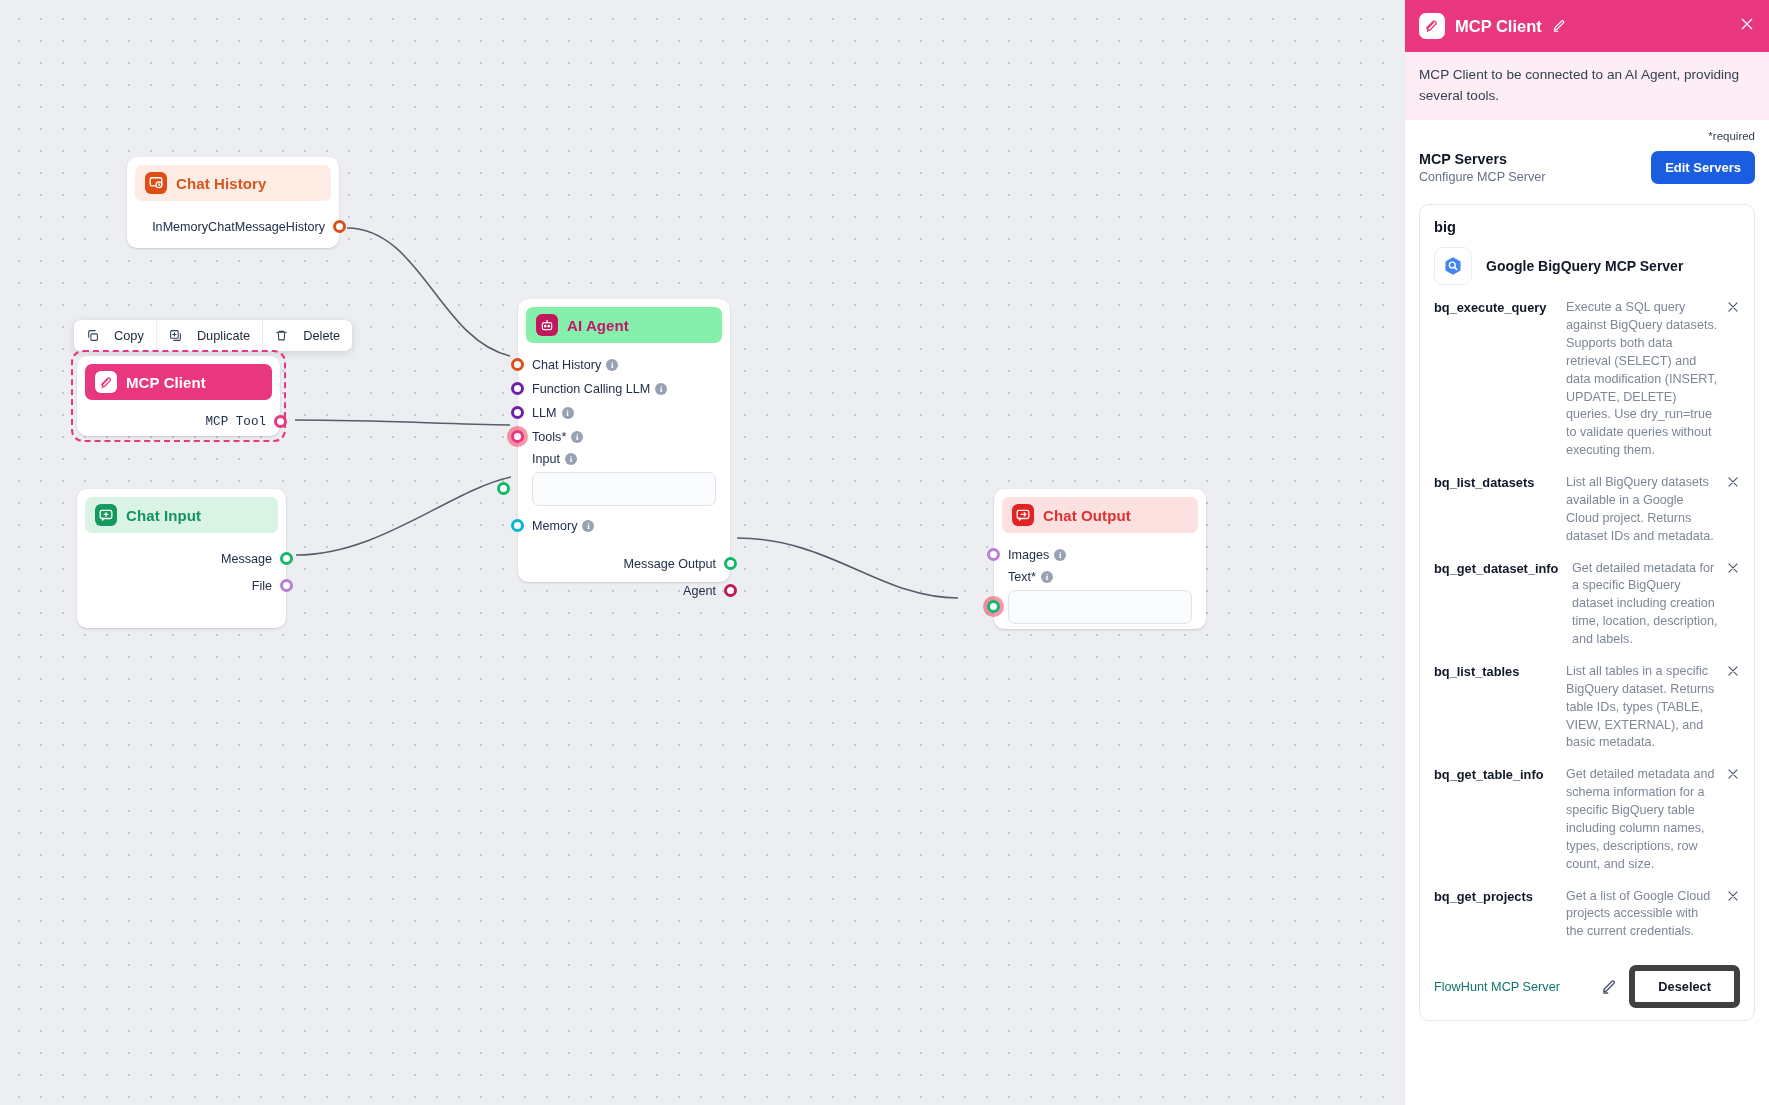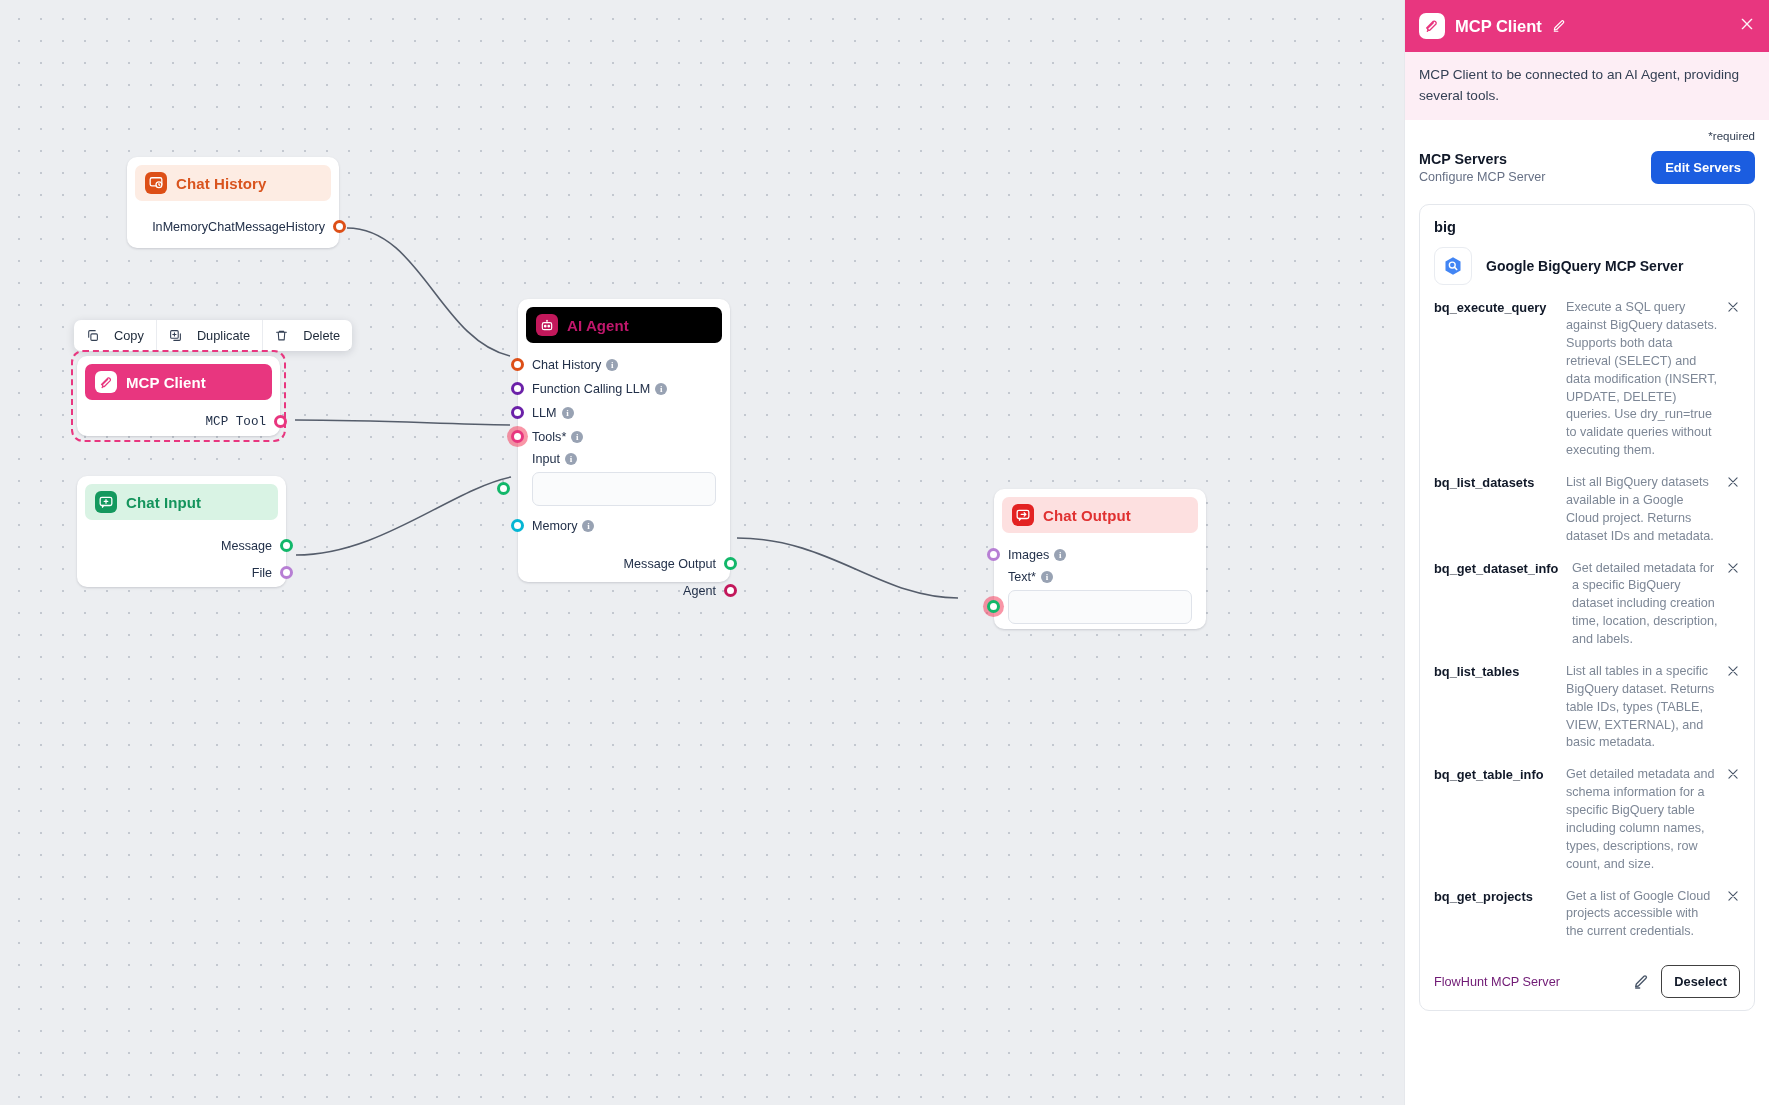--- a/index.html
+++ b/index.html
@@ -65,21 +65,21 @@
     background: #fafbfc; margin-top: 3px;
   }
 
   
   .c-orange .node-head { background: #fdece3; color: #d9541e; }
   .c-orange .badge { background: #dd4f17; }
   .c-pink   .node-head { background: #e8367f; color: #ffffff; }
   .c-pink   .badge { background: #ffffff; }
   .c-green  .node-head { background: #d9f3e4; color: #14945c; }
   .c-green  .badge { background: #14995e; }
-  .c-agent  .node-head { background: #000000; color: #c0176c; }
+  .c-agent  .node-head { background: #86efac; color: #c0176c; }
   .c-agent  .badge { background: #c2185b; }
   .c-red    .node-head { background: #fde0e0; color: #e03131; }
   .c-red    .badge { background: #e32222; }
 
   .selected-outline {
     position: absolute;
     border: 2px dashed #e8367f;
     border-radius: 12px;
   }
 
@@ -163,24 +163,24 @@
   }
   .tool-desc {
     flex: 1 1 auto; font-size: 12.6px; color: #7d8796; line-height: 1.42;
   }
   .tool-x { flex: 0 0 auto; width: 14px; cursor: pointer; color: #475467; margin-top: 1px; }
 
   #card-footer {
     display: flex; align-items: center; gap: 12px;
     margin-top: 24px;
   }
-  #footer-label { font-size: 12.7px; color: #701a75; flex: 1 1 auto; }
+  #footer-label { font-size: 12.7px; color: #0f766e; flex: 1 1 auto; }
   #deselect-btn {
-    border: 1px solid #404040; background: #fff; color: #101828;
-    border-radius: 7px; padding: 8px 12px; font-size: 12.8px; font-weight: 600;
+    border: 6px solid #404040; background: #fff; color: #101828;
+    border-radius: 7px; padding: 8px 23px; font-size: 12.8px; font-weight: 600;
     cursor: pointer; font-family: "Liberation Sans", sans-serif;
   }
 </style>
 </head>
 <body>
 
 <div id="app">
 
   <div id="canvas">
 
@@ -251,21 +251,21 @@
         <span>MCP Client</span>
       </div>
       <div class="node-body" style="padding-top:10px;font-family:Liberation Mono, monospace;">
         <div class="port-row out">
           <span class="port-label">MCP Tool</span>
           <span class="dot" style="right:-21px; top:5px; border-color:#e8367f;"></span>
         </div>
       </div>
     </div>
 
-    <div class="node c-green" style="left:77px; top:476px; width:209px; height:111px;">
+    <div class="node c-green" style="left:77px; top:489px; width:209px; height:139px;">
       <div class="node-head">
         <span class="badge">
           <svg width="14" height="14" viewBox="0 0 24 24" fill="none" stroke="#fff" stroke-width="2.2" stroke-linecap="round" stroke-linejoin="round">
             <rect x="2" y="4" width="20" height="14" rx="3"></rect>
               <path d="M8 18l-2 3v-3"></path>
               <path d="M12 8v6M9 11h6"></path>
           </svg>
         </span>
         <span>Chat Input</span>
       </div>

